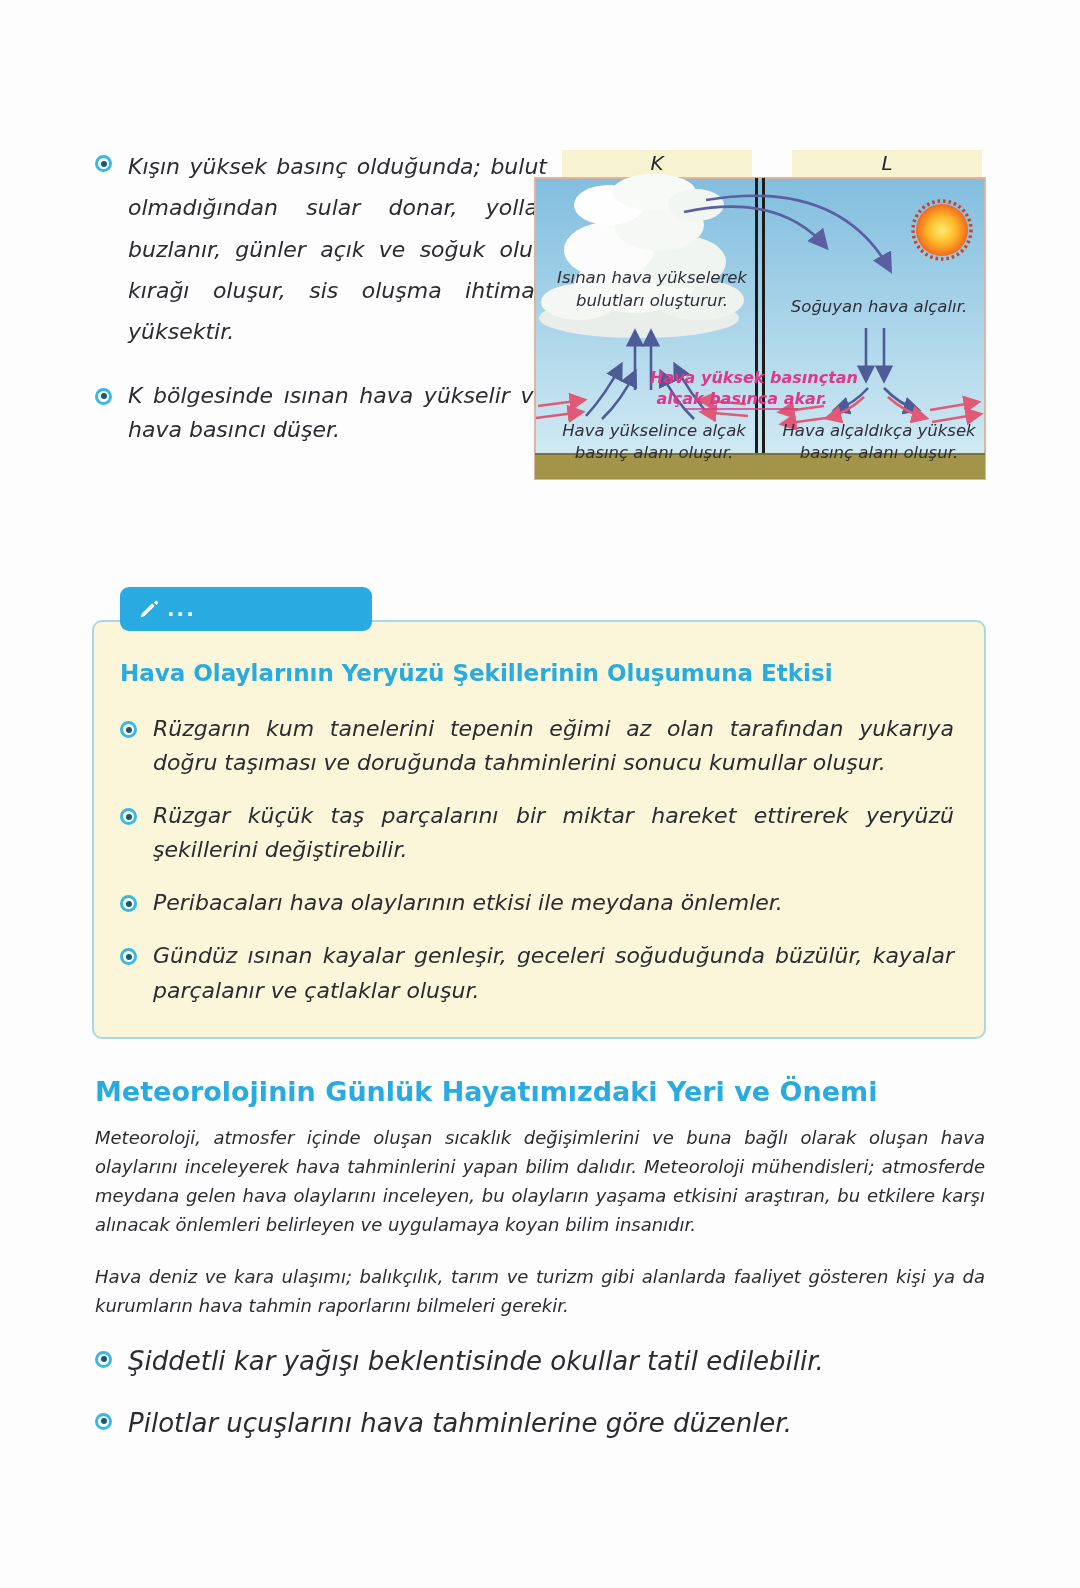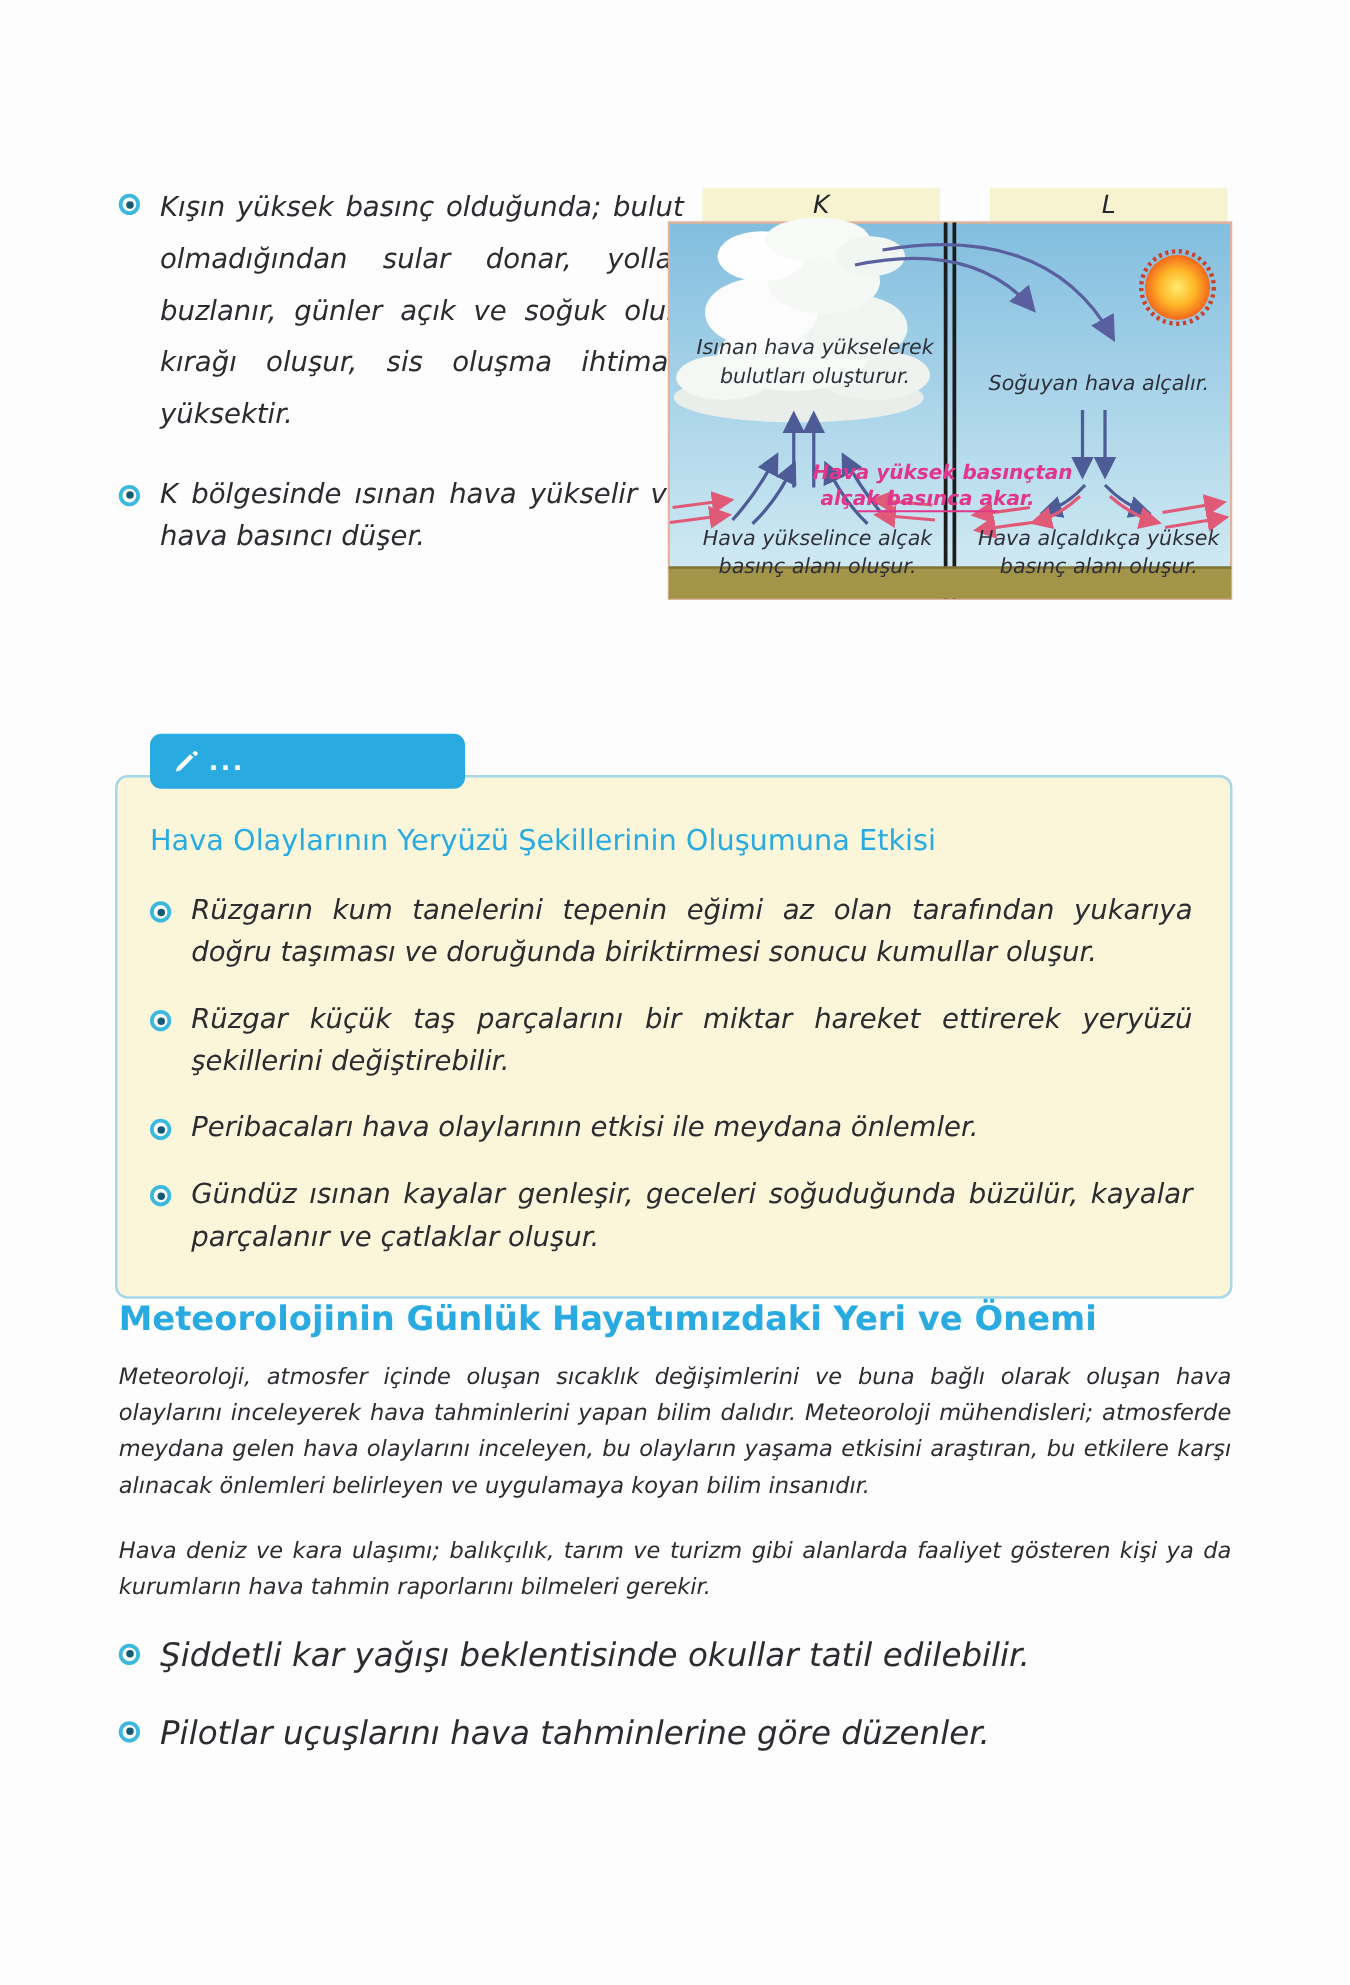--- a/index.html
+++ b/index.html
@@ -35,25 +35,25 @@
     position:absolute; left:92px; top:620px; width:894px; box-sizing:border-box;
     background:#fbf6da; border:2px solid #a5d8e8; border-radius:10px;
     padding:34px 30px 10px 26px;
   }
   .note-tab {
     position:absolute; left:26px; top:-35px; width:252px; height:44px;
     background:#29abe2; border-radius:9px; display:flex; align-items:center;
     padding-left:18px; gap:7px; color:#ffffff; box-sizing:border-box;
   }
   .note-tab .dots { font-size:20px; font-weight:bold; letter-spacing:2px; line-height:10px; }
-  .note-title { color:#29abe2; font-size:23px; font-weight:400; margin:4px 0 26px; }
+  .note-title { color:#29abe2; font-size:23px; font-weight:700; margin:4px 0 26px; }
   .note-box .item { font-size:22px; line-height:1.55; margin-bottom:19px; }
 
   
-  .meteo { position:absolute; left:95px; top:1040px; width:890px; }
+  .meteo { position:absolute; left:95px; top:1076px; width:890px; }
   .meteo h2 { color:#29abe2; font-size:27px; font-weight:600; margin:0 0 16px; }
   .meteo p { font-style:italic; font-size:18px; line-height:1.62; text-align:justify; margin:0 0 22px; }
   .meteo .item { font-size:26px; line-height:1.5; margin-bottom:23px; }
 
   
   .dg-caption { font-style:italic; font-weight:500; fill:#2f2f3a; font-size:16.5px; }
   .dg-flow { font-style:italic; font-weight:600; fill:#e0368c; font-size:16px; }
   .dg-region { font-style:italic; fill:#26262e; font-size:20px; }
 </style>
 </head>
@@ -186,21 +186,21 @@
     <div class="note-tab">
       <svg width="22" height="22" viewBox="0 0 24 24">
         <path d="M3 21l3.8-1L18.2 8.6l-2.8-2.8L4 17.2 3 21z M17.3 4.9l2.8 2.8 1.4-1.4c.6-.6.6-1.5 0-2.1l-.7-.7c-.6-.6-1.5-.6-2.1 0l-1.4 1.4z" fill="#ffffff"></path>
       </svg>
       <span class="dots">...</span>
     </div>
     <div class="note-title">Hava Olaylarının Yeryüzü Şekillerinin Oluşumuna Etkisi</div>
 
     <div class="item">
       <span class="dot"></span>
-      <span class="txt">Rüzgarın kum tanelerini tepenin eğimi az olan tarafından yukarıya doğru taşıması ve doruğunda biriktirmesi sonucu kumullar oluşur.</span>
+      <span class="txt">Rüzgarın kum tanelerini tepenin eğimi az olan tarafından yukarıya doğru taşıması ve doruğunda tahminlerini sonucu kumullar oluşur.</span>
     </div>
     <div class="item">
       <span class="dot"></span>
       <span class="txt">Rüzgar küçük taş parçalarını bir miktar hareket ettirerek yeryüzü şekillerini değiştirebilir.</span>
     </div>
     <div class="item">
       <span class="dot"></span>
       <span class="txt">Peribacaları hava olaylarının etkisi ile meydana önlemler.</span>
     </div>
     <div class="item">

